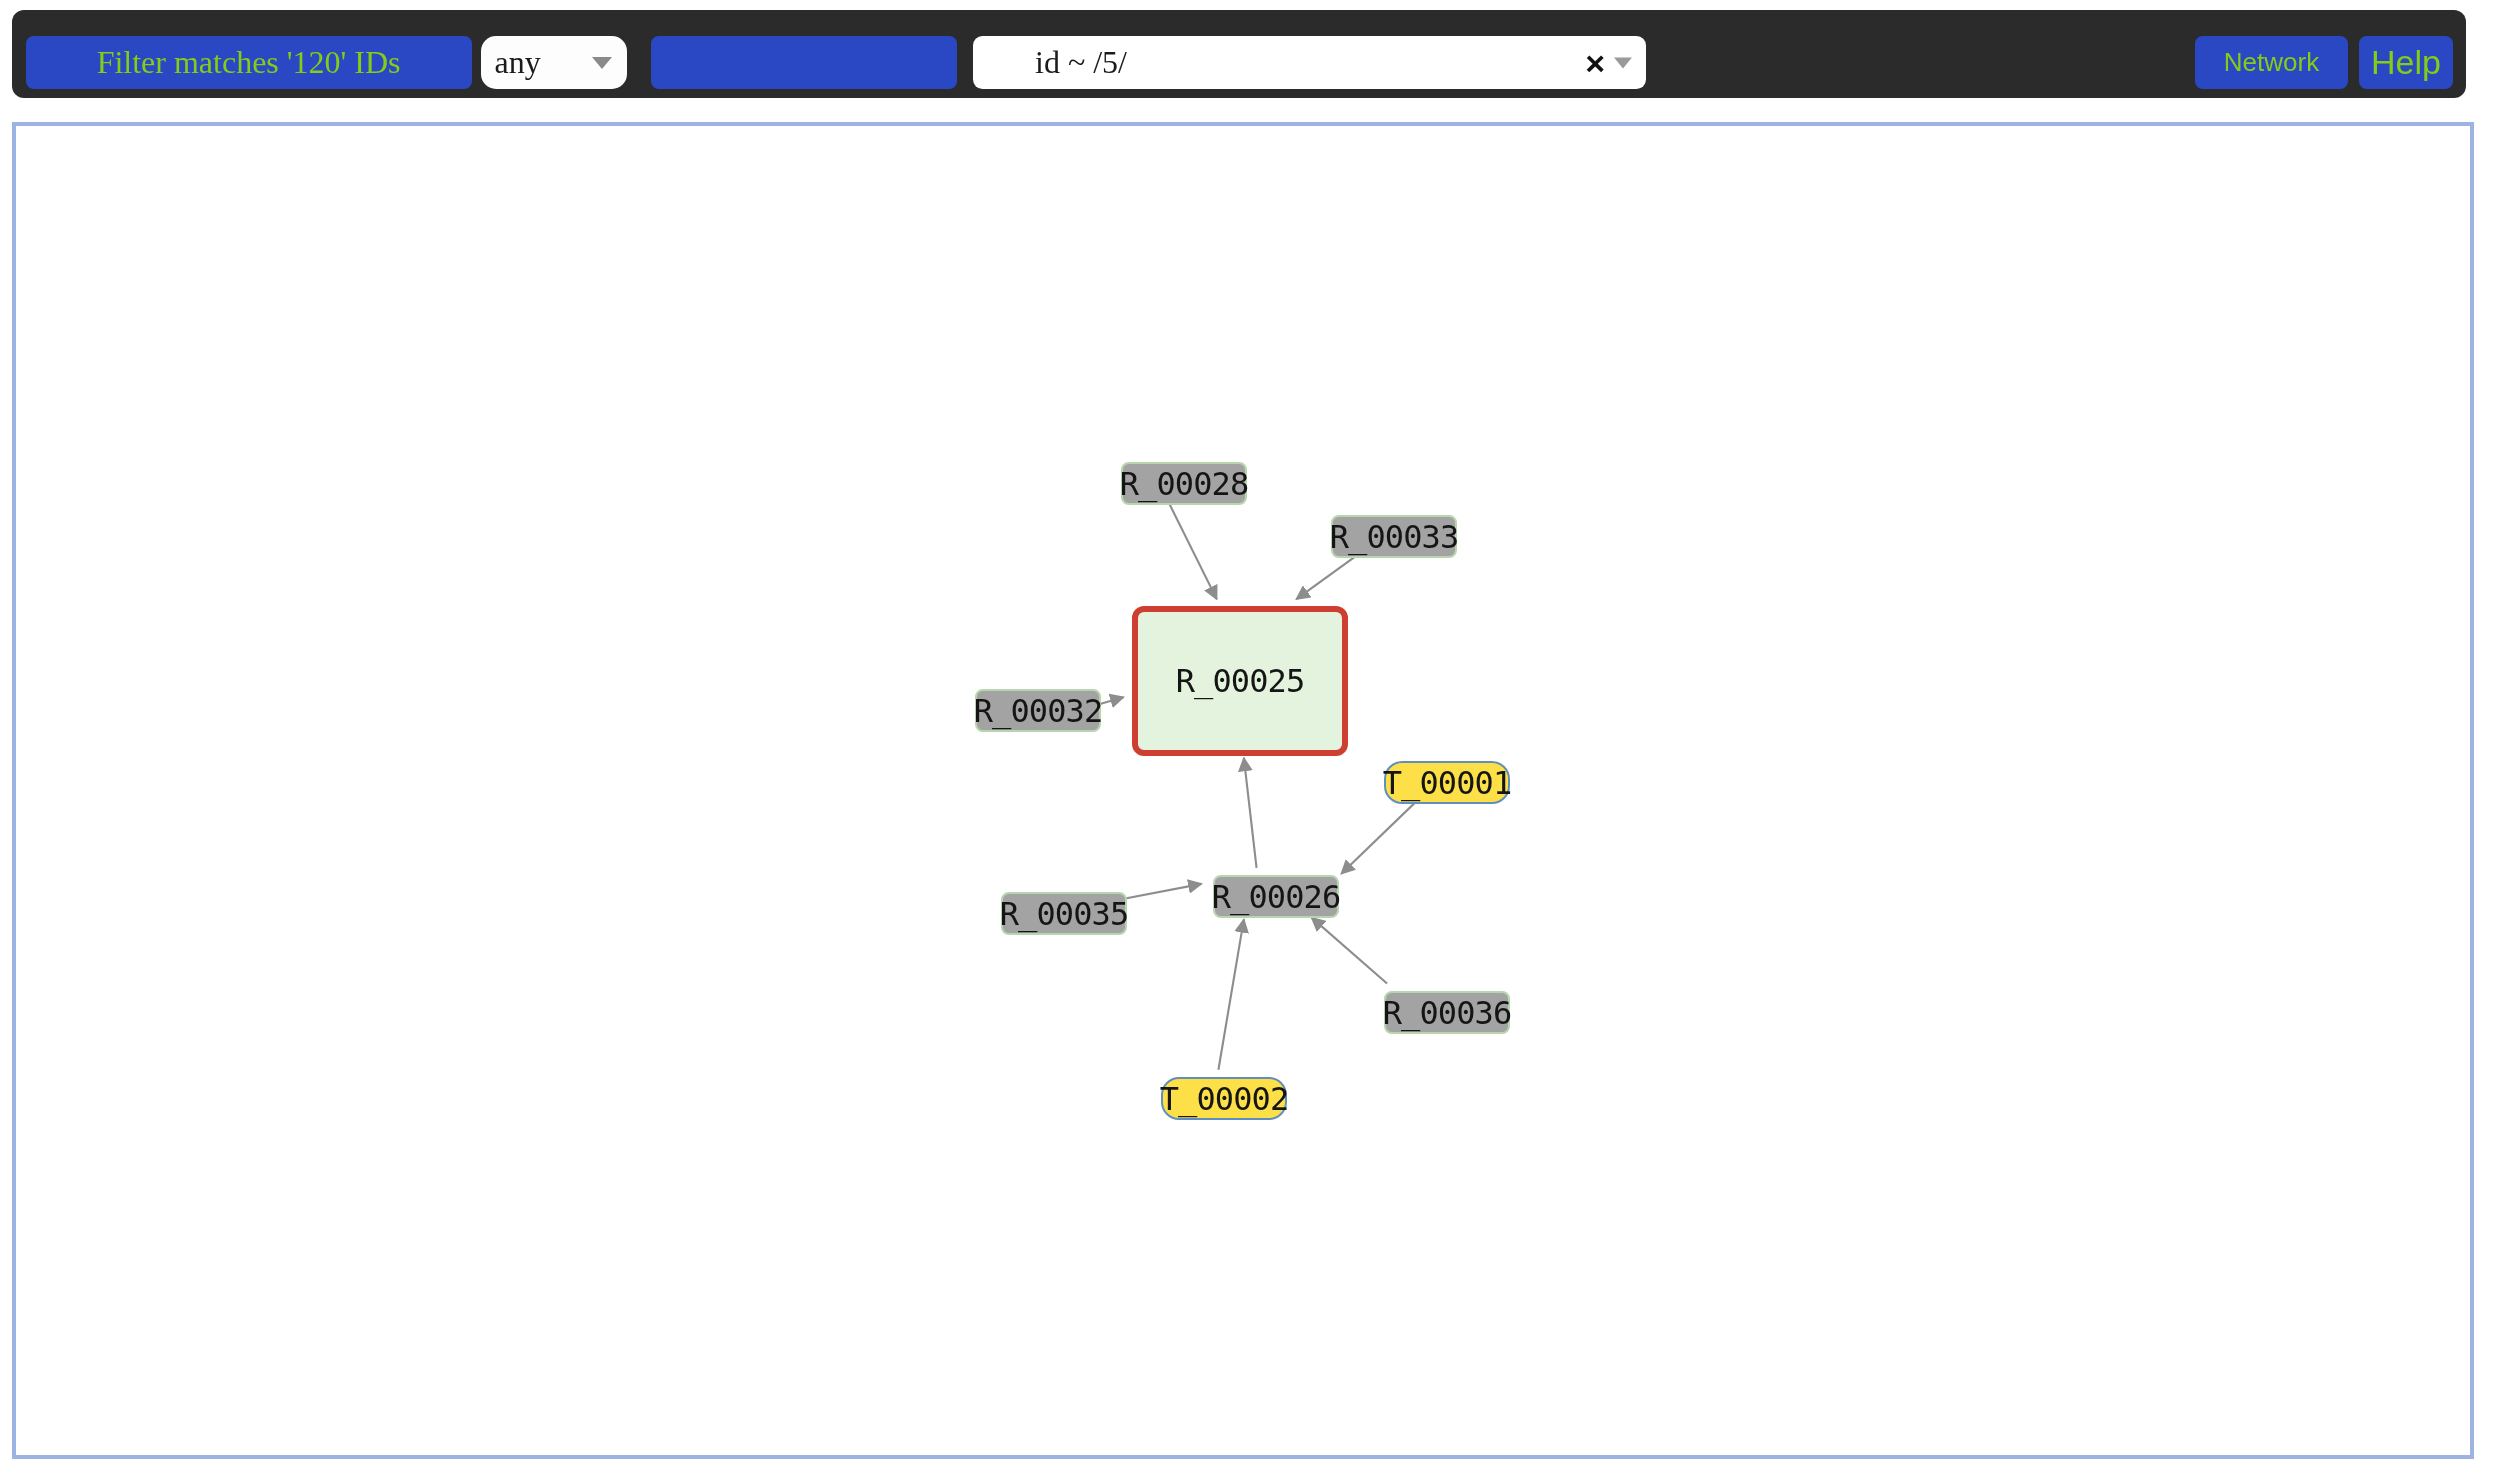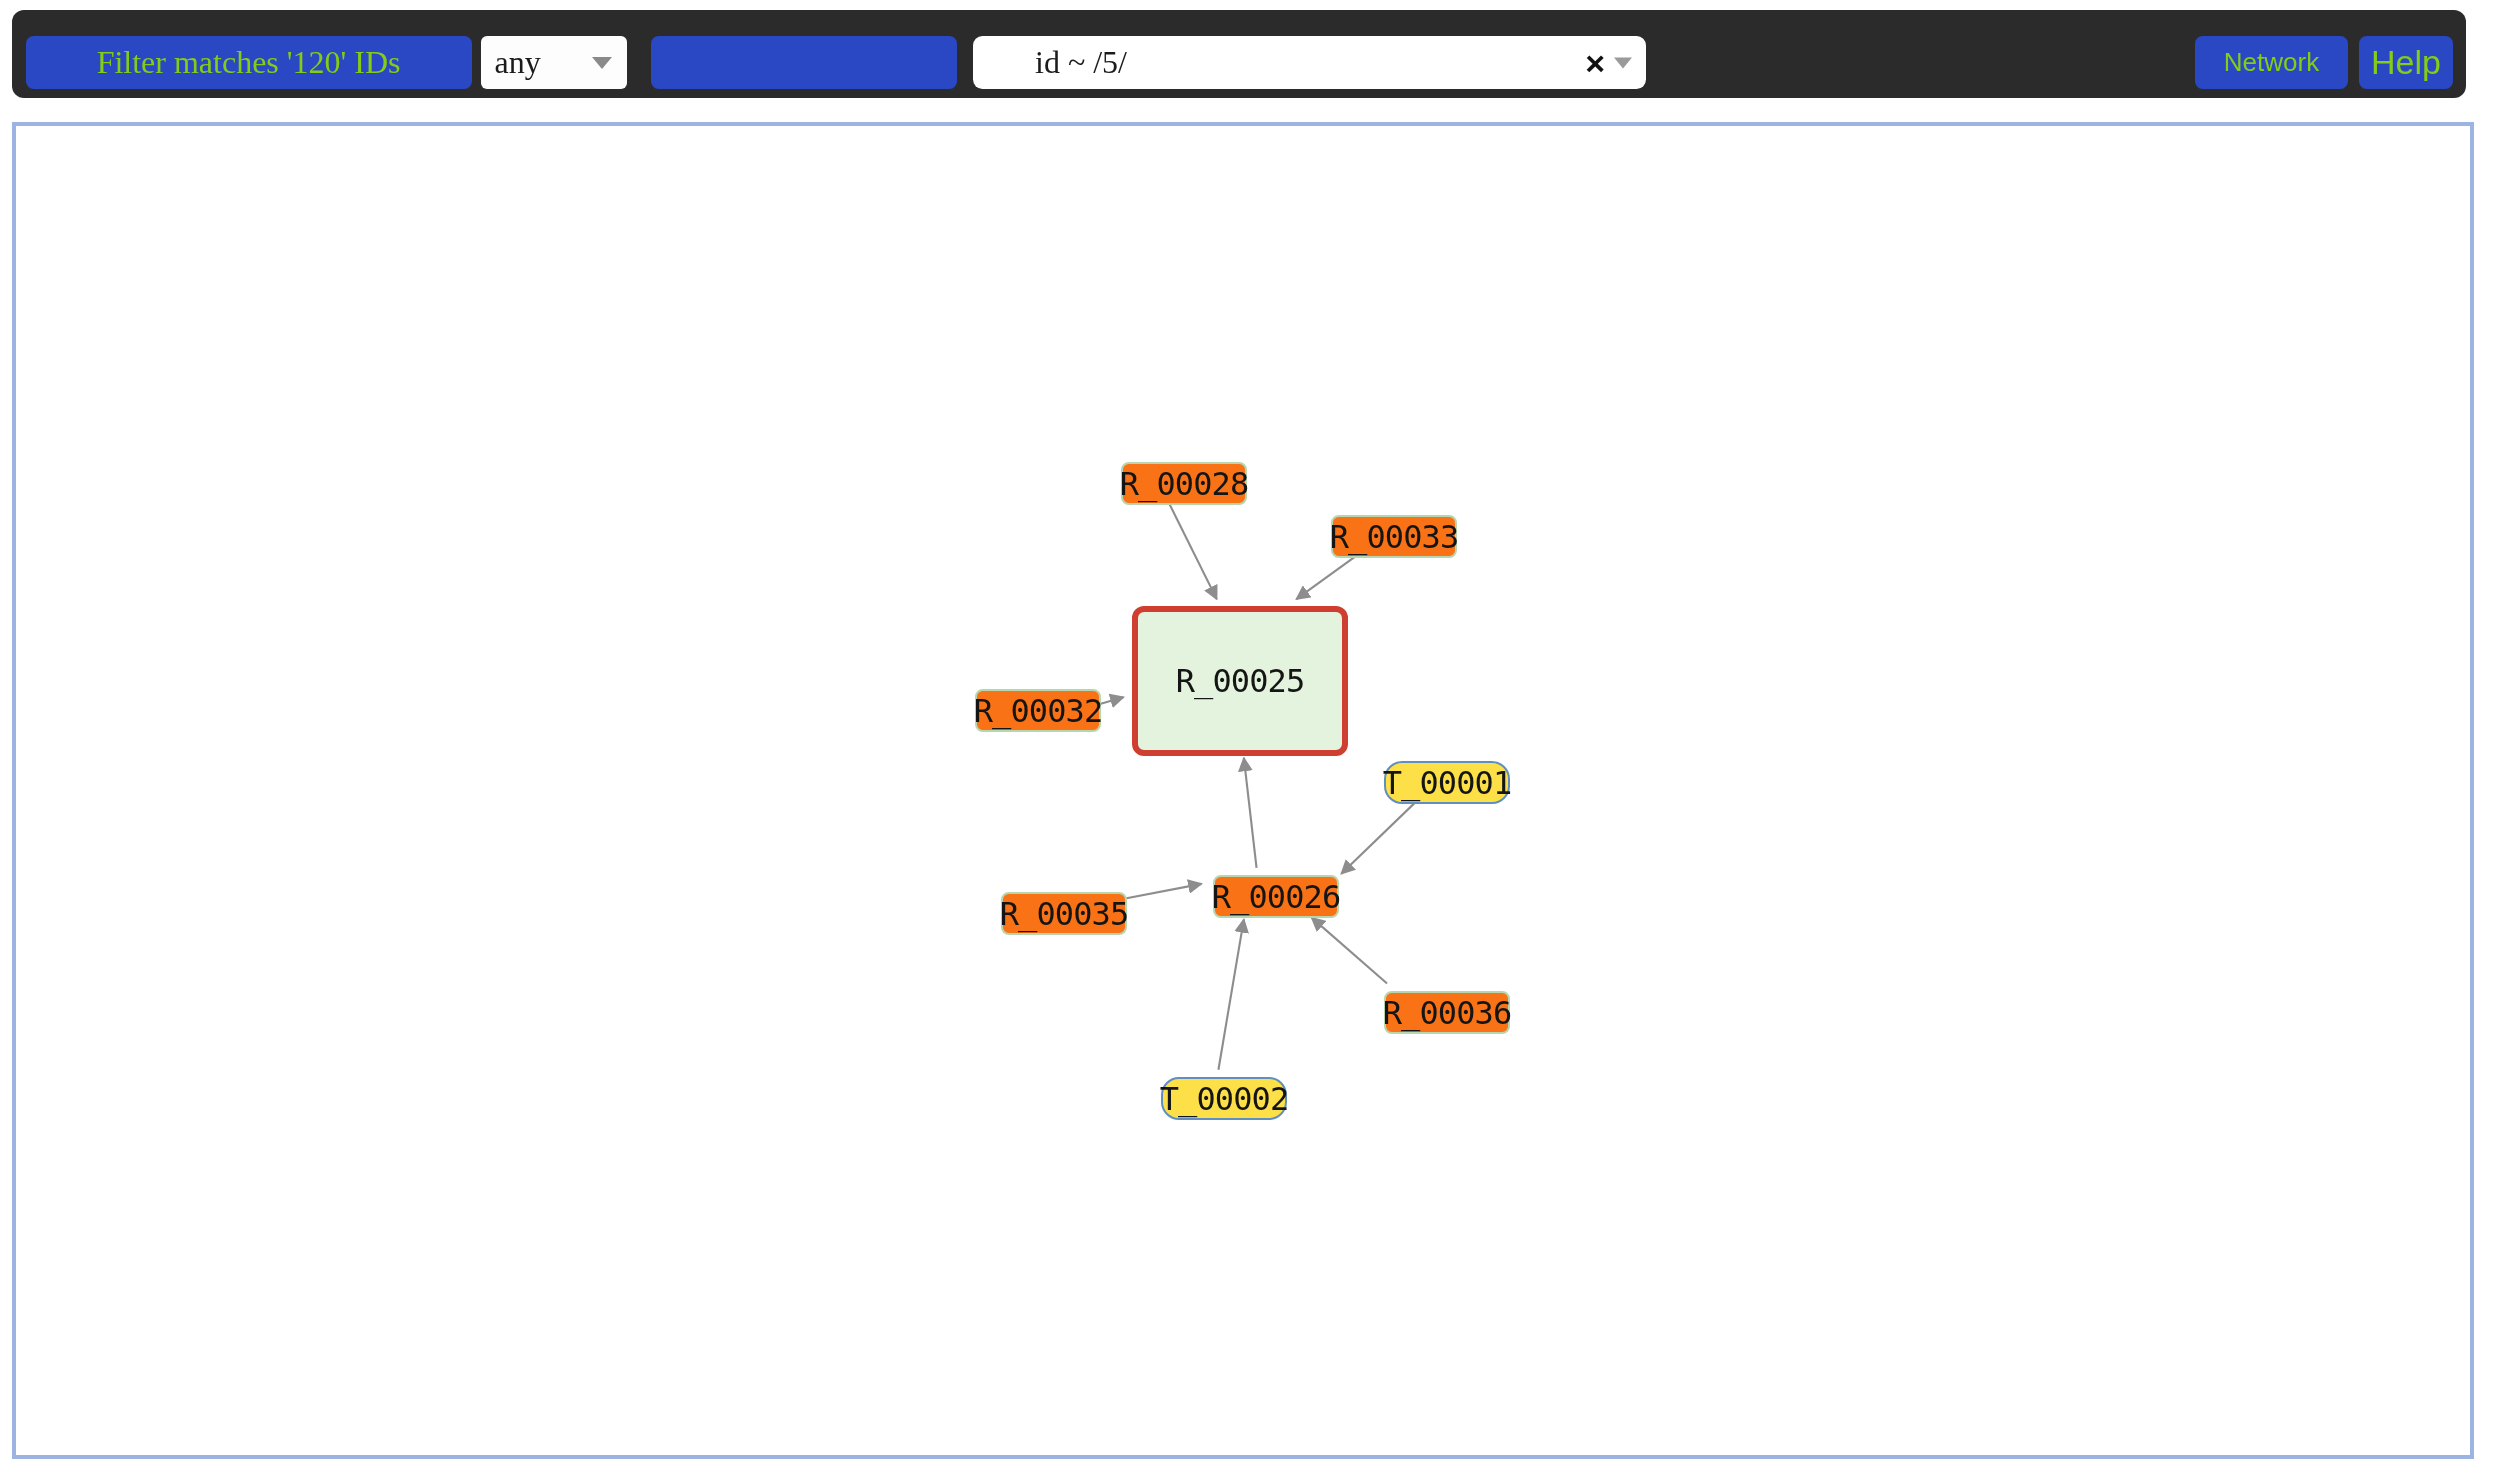--- a/index.html
+++ b/index.html
@@ -49,21 +49,21 @@
   #filter-matches-button {
     left: 13.6px;
     width: 446px;
   }
 
   #match-mode-select {
     left: 469px;
     width: 146px;
     background: #fdfdfd;
     border: none;
-    border-radius: 6px;
+    border-radius: 15px;
     color: #1b1b1b;
     font-family: "Liberation Serif", serif;
     font-size: 32px;
     line-height: 53px;
     padding: 0 13.6px;
     cursor: pointer;
     overflow: hidden;
   }
   #match-mode-select .caret {
     position: absolute;
@@ -191,21 +191,21 @@
     align-items: center;
     justify-content: center;
     font-family: "DejaVu Sans Mono", monospace;
     font-size: 32px;
     color: #151515;
     white-space: nowrap;
     cursor: pointer;
     letter-spacing: -0.9px;
   }
   .node-green {
-    background: #f97316;
+    background: #a3a3a3;
     border: 2.6px solid #b7d6ae;
     border-radius: 7.7px;
   }
   .node-blue {
     background: #fde047;
     border: 2.6px solid #5e8fbe;
     border-radius: 18px;
   }
   .node-selected {
     background: #e3f3dd;

